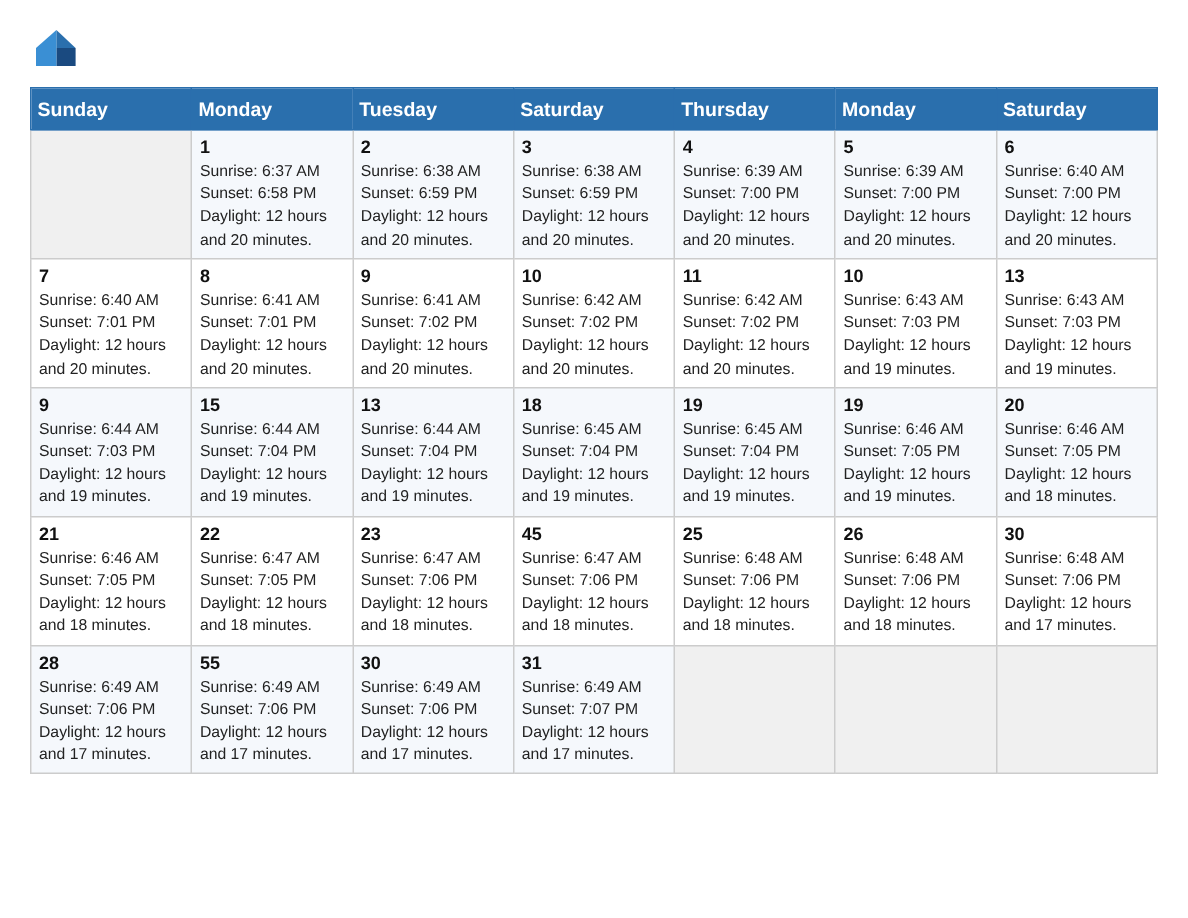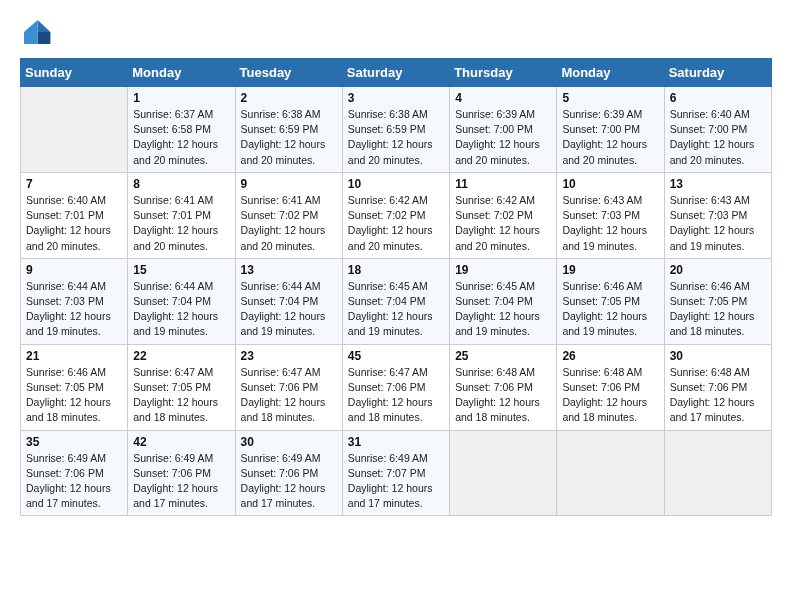--- a/index.html
+++ b/index.html
@@ -320,28 +320,28 @@
           <td>
             <div class="day-number">30</div>
             <div class="day-info" style="white-space: pre-line;">Sunrise: 6:48 AM
 Sunset: 7:06 PM
 Daylight: 12 hours
 and 17 minutes.</div>
           </td>
         </tr>
         <tr>
           <td>
-            <div class="day-number">35</div>
+            <div class="day-number">28</div>
             <div class="day-info" style="white-space: pre-line;">Sunrise: 6:49 AM
 Sunset: 7:06 PM
 Daylight: 12 hours
 and 17 minutes.</div>
           </td>
           <td>
-            <div class="day-number">42</div>
+            <div class="day-number">55</div>
             <div class="day-info" style="white-space: pre-line;">Sunrise: 6:49 AM
 Sunset: 7:06 PM
 Daylight: 12 hours
 and 17 minutes.</div>
           </td>
           <td>
             <div class="day-number">30</div>
             <div class="day-info" style="white-space: pre-line;">Sunrise: 6:49 AM
 Sunset: 7:06 PM
 Daylight: 12 hours

